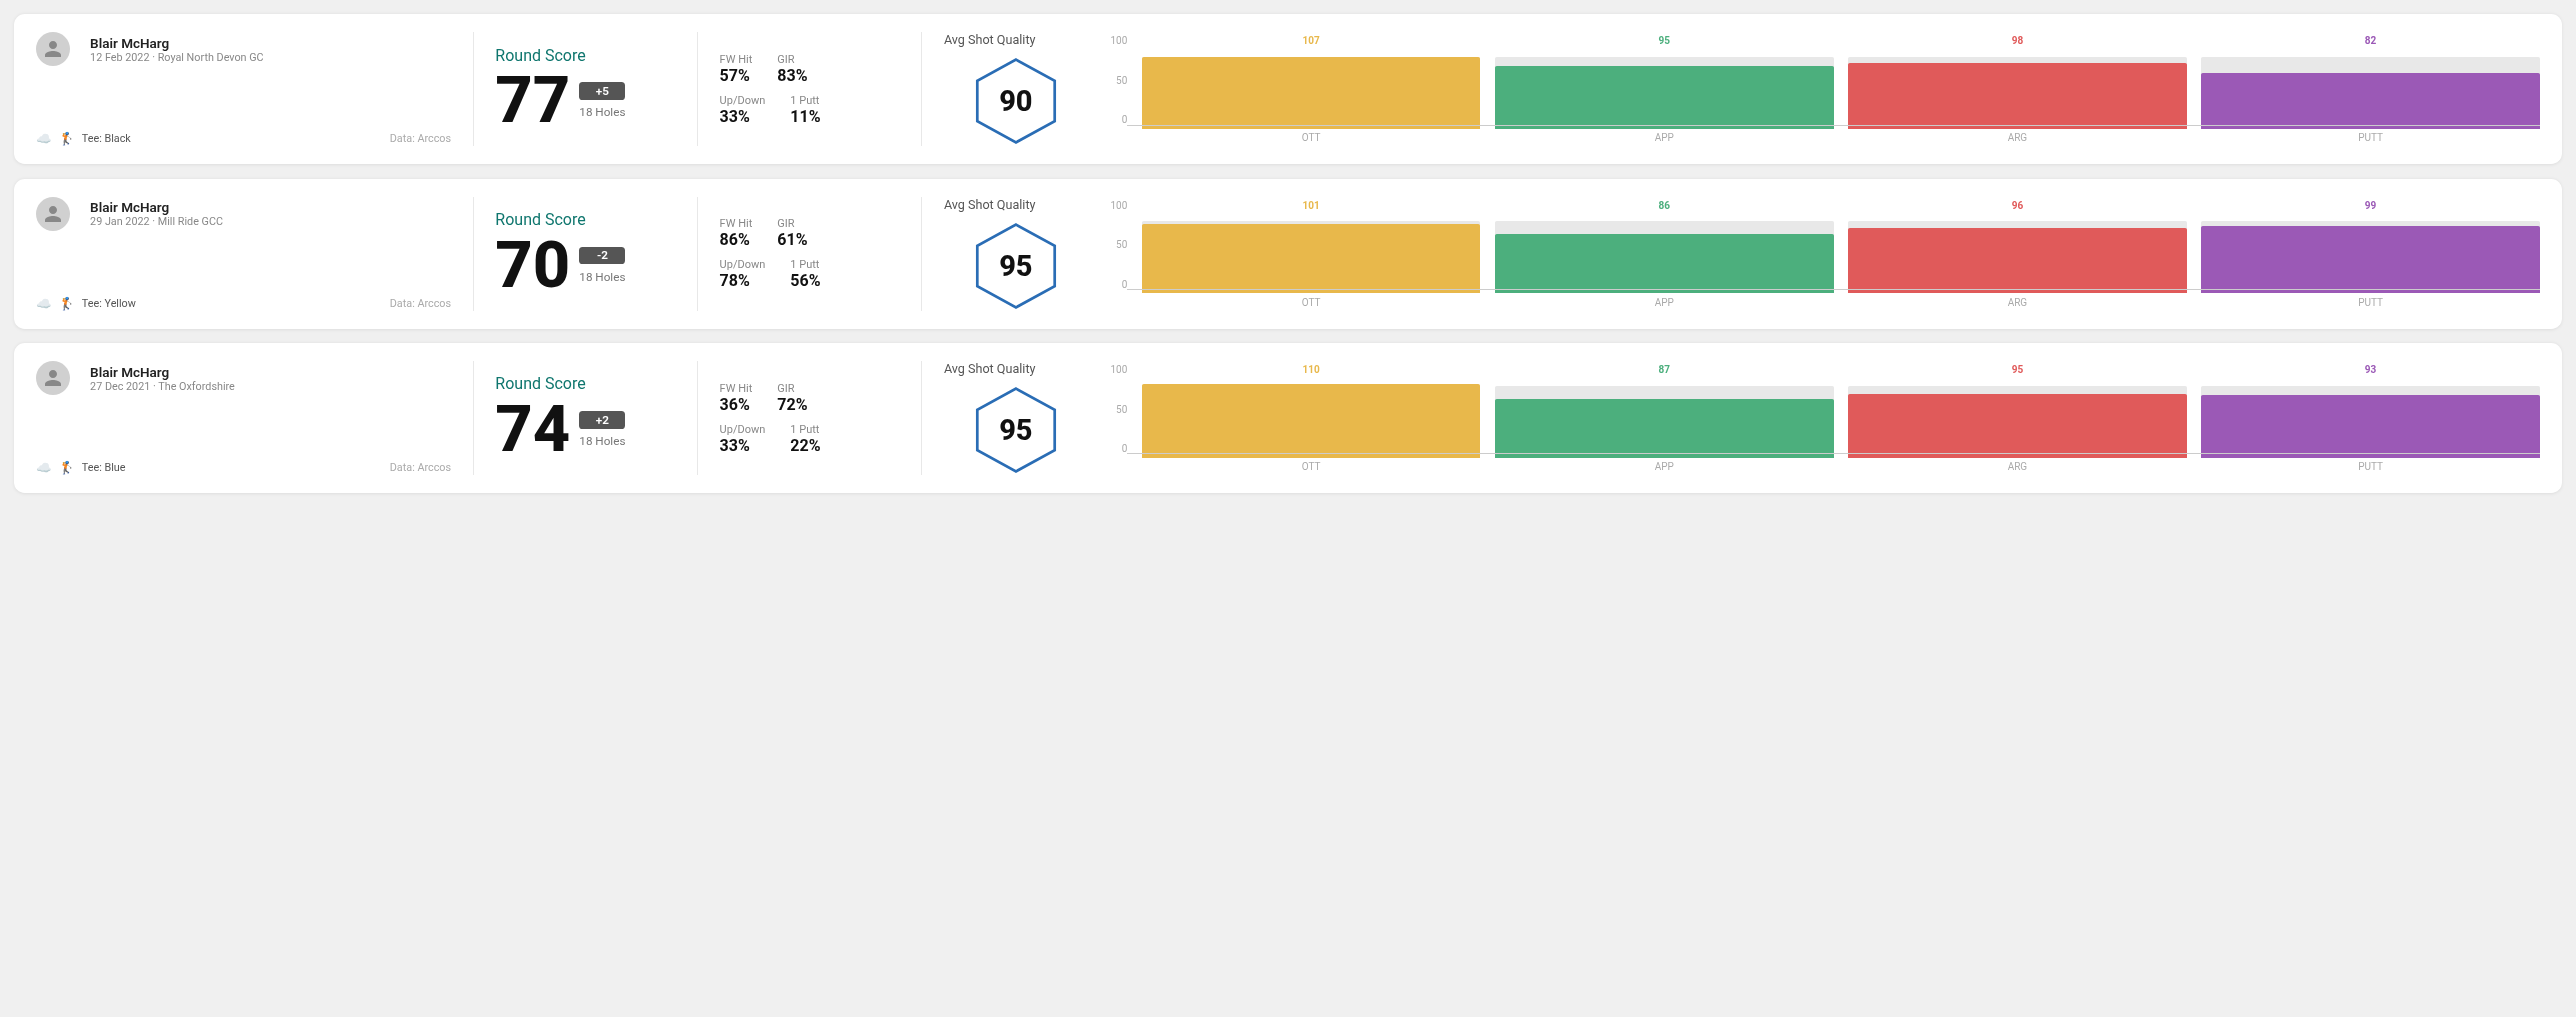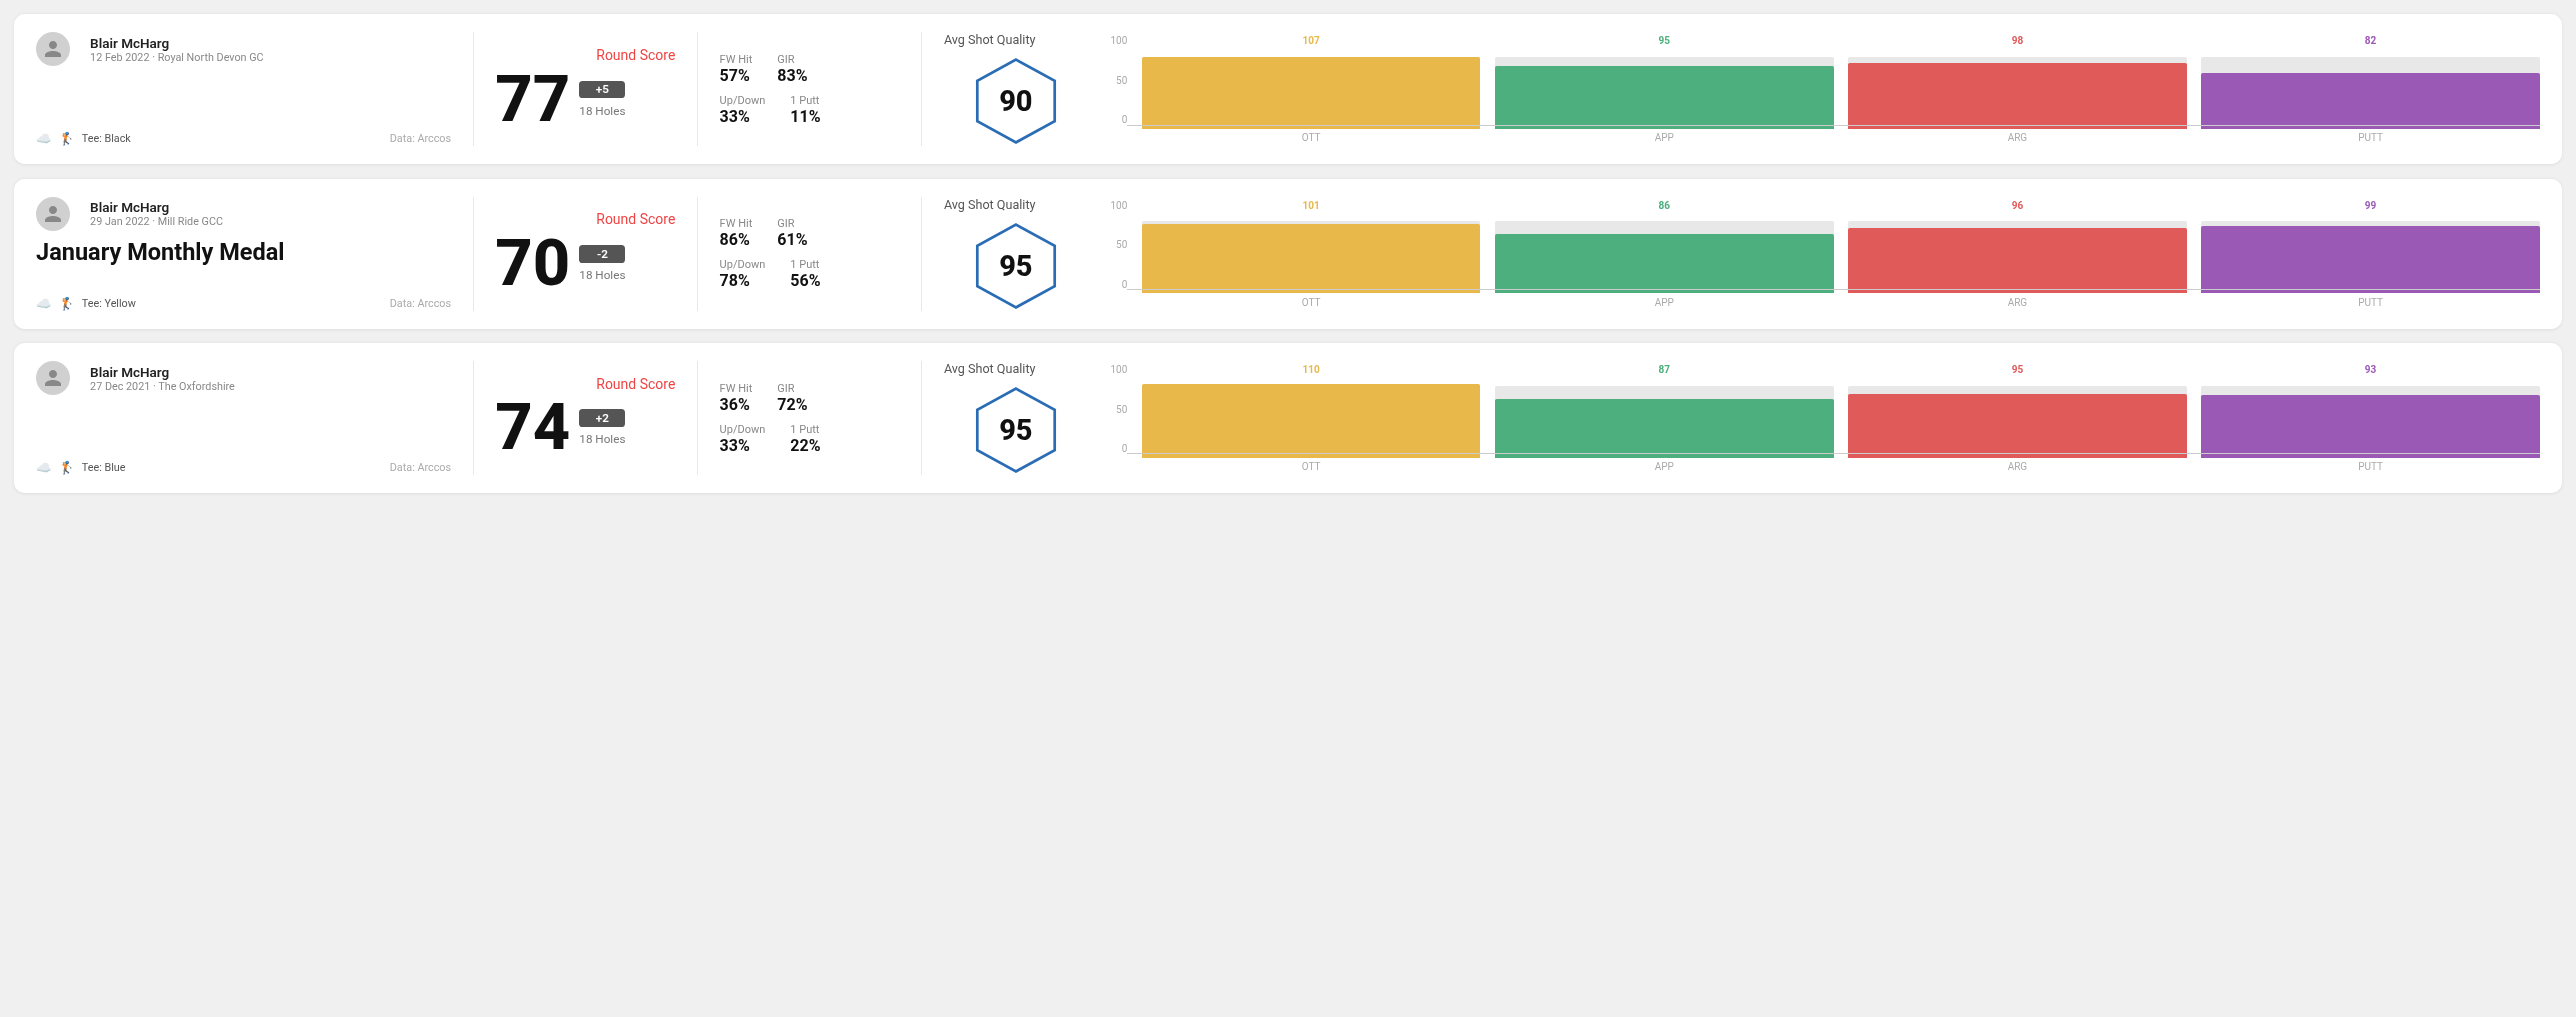--- a/index.html
+++ b/index.html
@@ -74,21 +74,21 @@
     .data-source { font-size: 10.8px; color: #aaa; }
 
     .divider { width: 0.9px; background: #e8e8e8; margin: 0 21.7px; }
 
     .card-score {
       flex: 0 0 180px;
       display: flex;
       flex-direction: column;
       justify-content: center;
     }
-    .score-label { font-size: 14px; color: #ef4444; margin-bottom: 3.6px; text-align: right; }
+    .score-label { font-size: 16px; color: #0f766e; margin-bottom: 3.6px; }
     .score-main {
       display: flex;
       align-items: center;
       gap: 9px;
     }
     .score-number {
       font-size: 65px;
       font-weight: 800;
       color: #111;
       line-height: 1;
@@ -374,23 +374,20 @@
           <div class="avatar">
             <svg viewBox="0 0 24 24">
               <path d="M12 12c2.7 0 4.8-2.1 4.8-4.8S14.7 2.4 12 2.4 7.2 4.5 7.2 7.2 9.3 12 12 12zm0 2.4c-3.2 0-9.6 1.6-9.6 4.8v2.4h19.2v-2.4c0-3.2-6.4-4.8-9.6-4.8z"></path>
             </svg>
           </div>
           <div class="user-info">
             <span class="user-name">Blair McHarg</span>
             <span class="user-meta">29 Jan 2022 · Mill Ride GCC</span>
           </div>
         </div>
-        <div class="round-title">
-          January Monthly Medal
-        </div>
       </div>
       <div class="card-footer">
         <div class="tee-info">
           <span class="tee-icon">☁️</span>
           <span class="tee-icon">🏌</span>
           <span>Tee: Yellow</span>
         </div>
         <span class="data-source">Data: Arccos</span>
       </div>
     </div>

